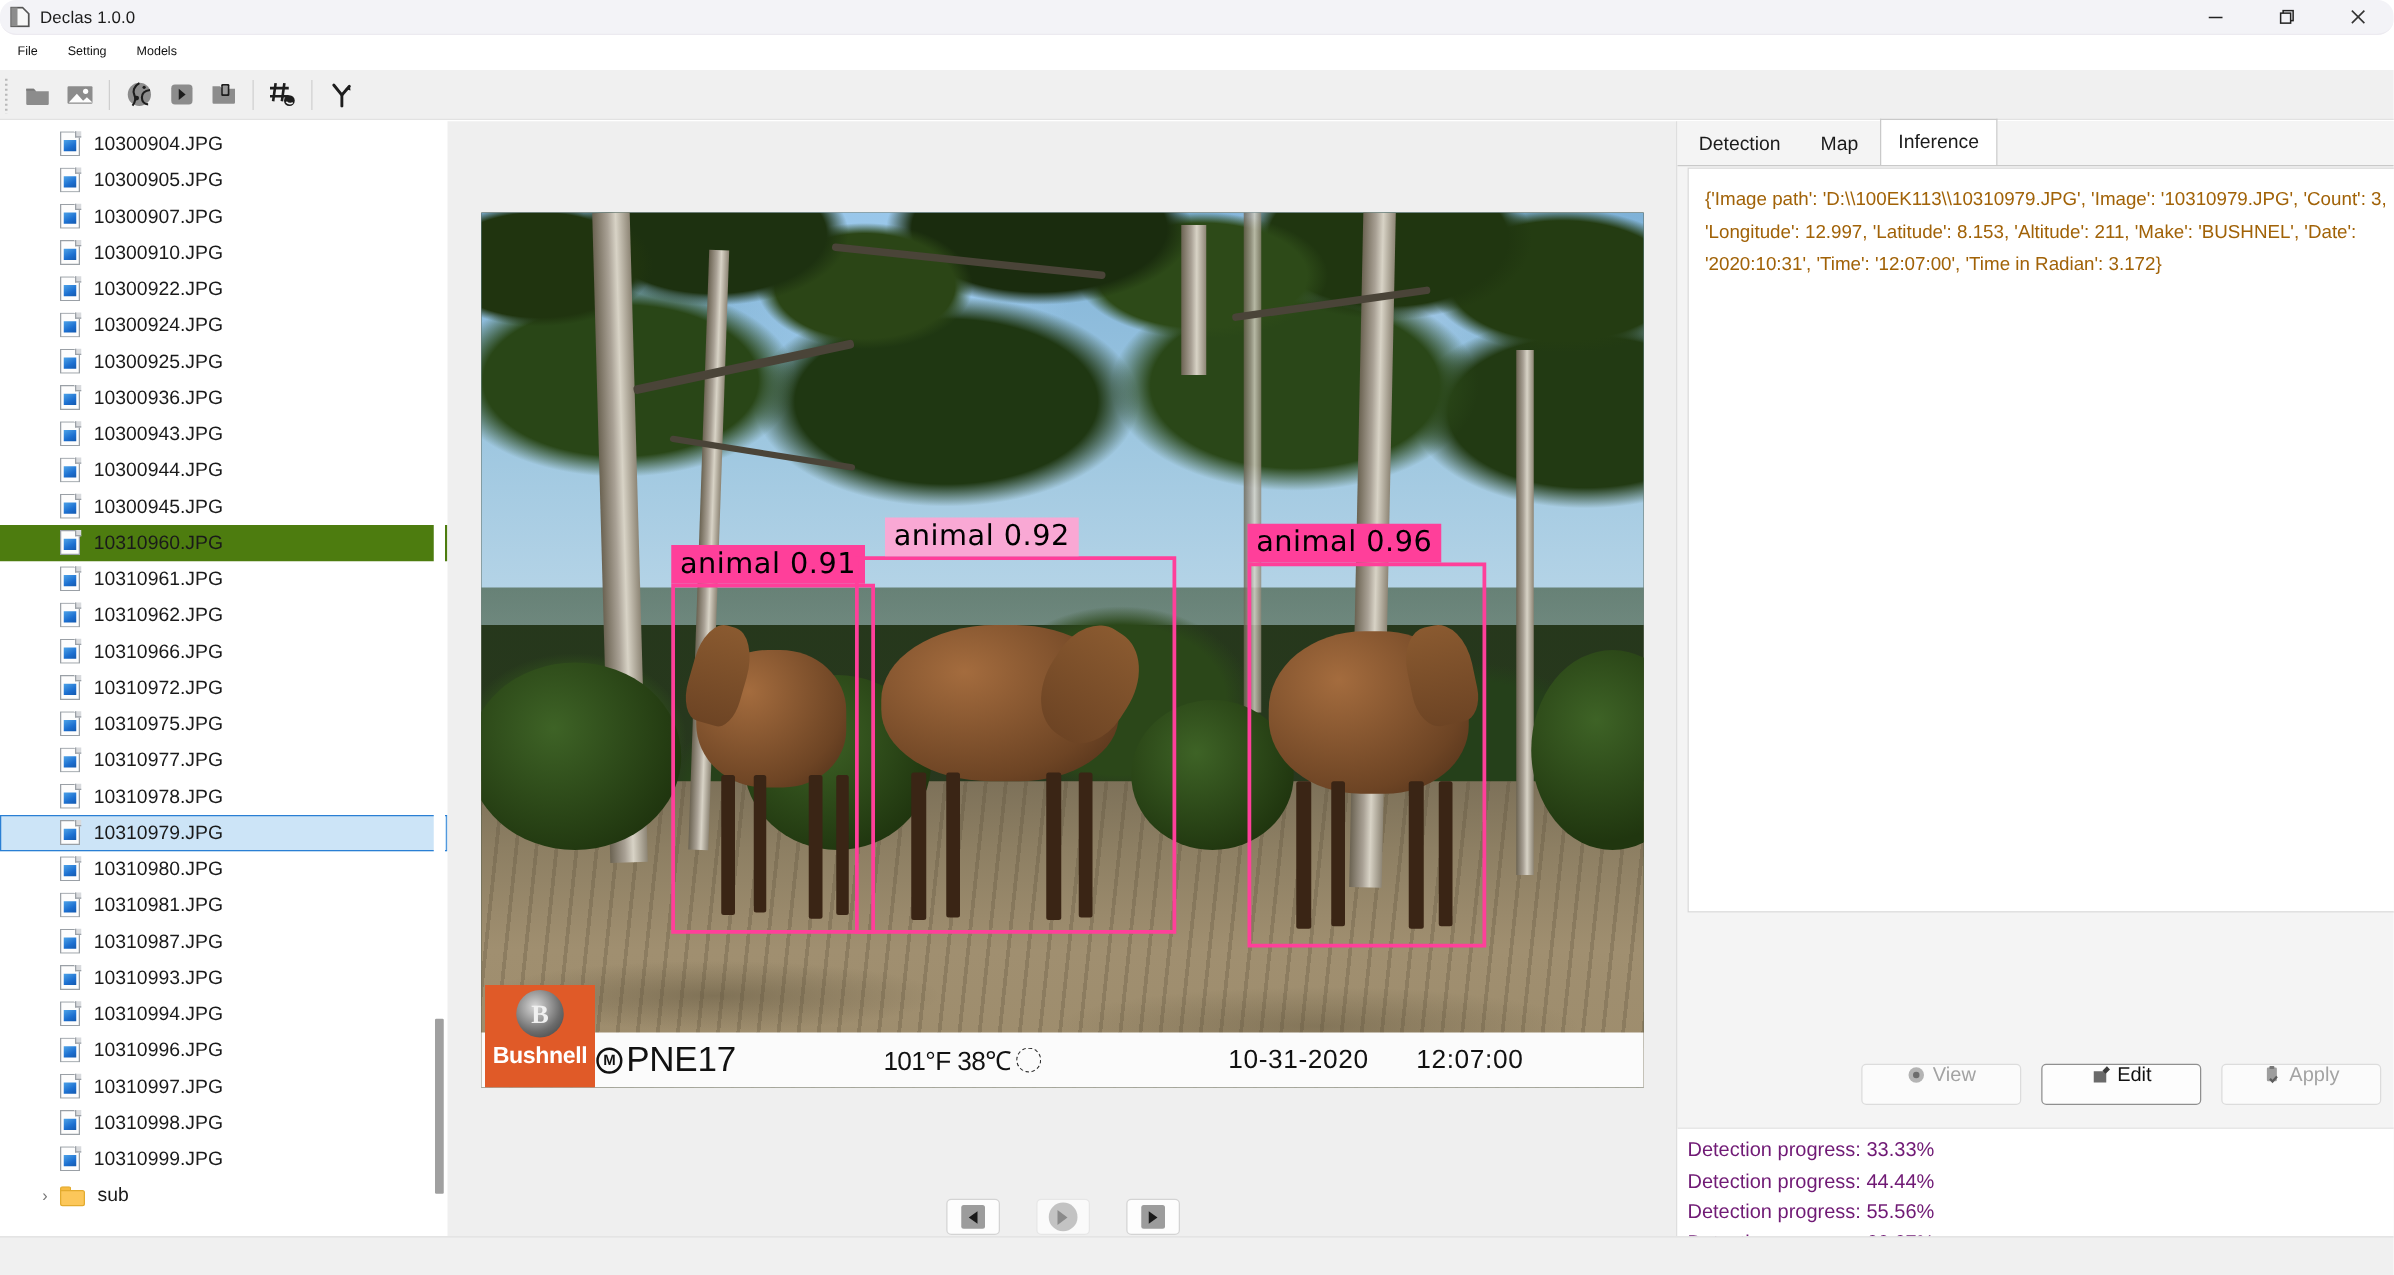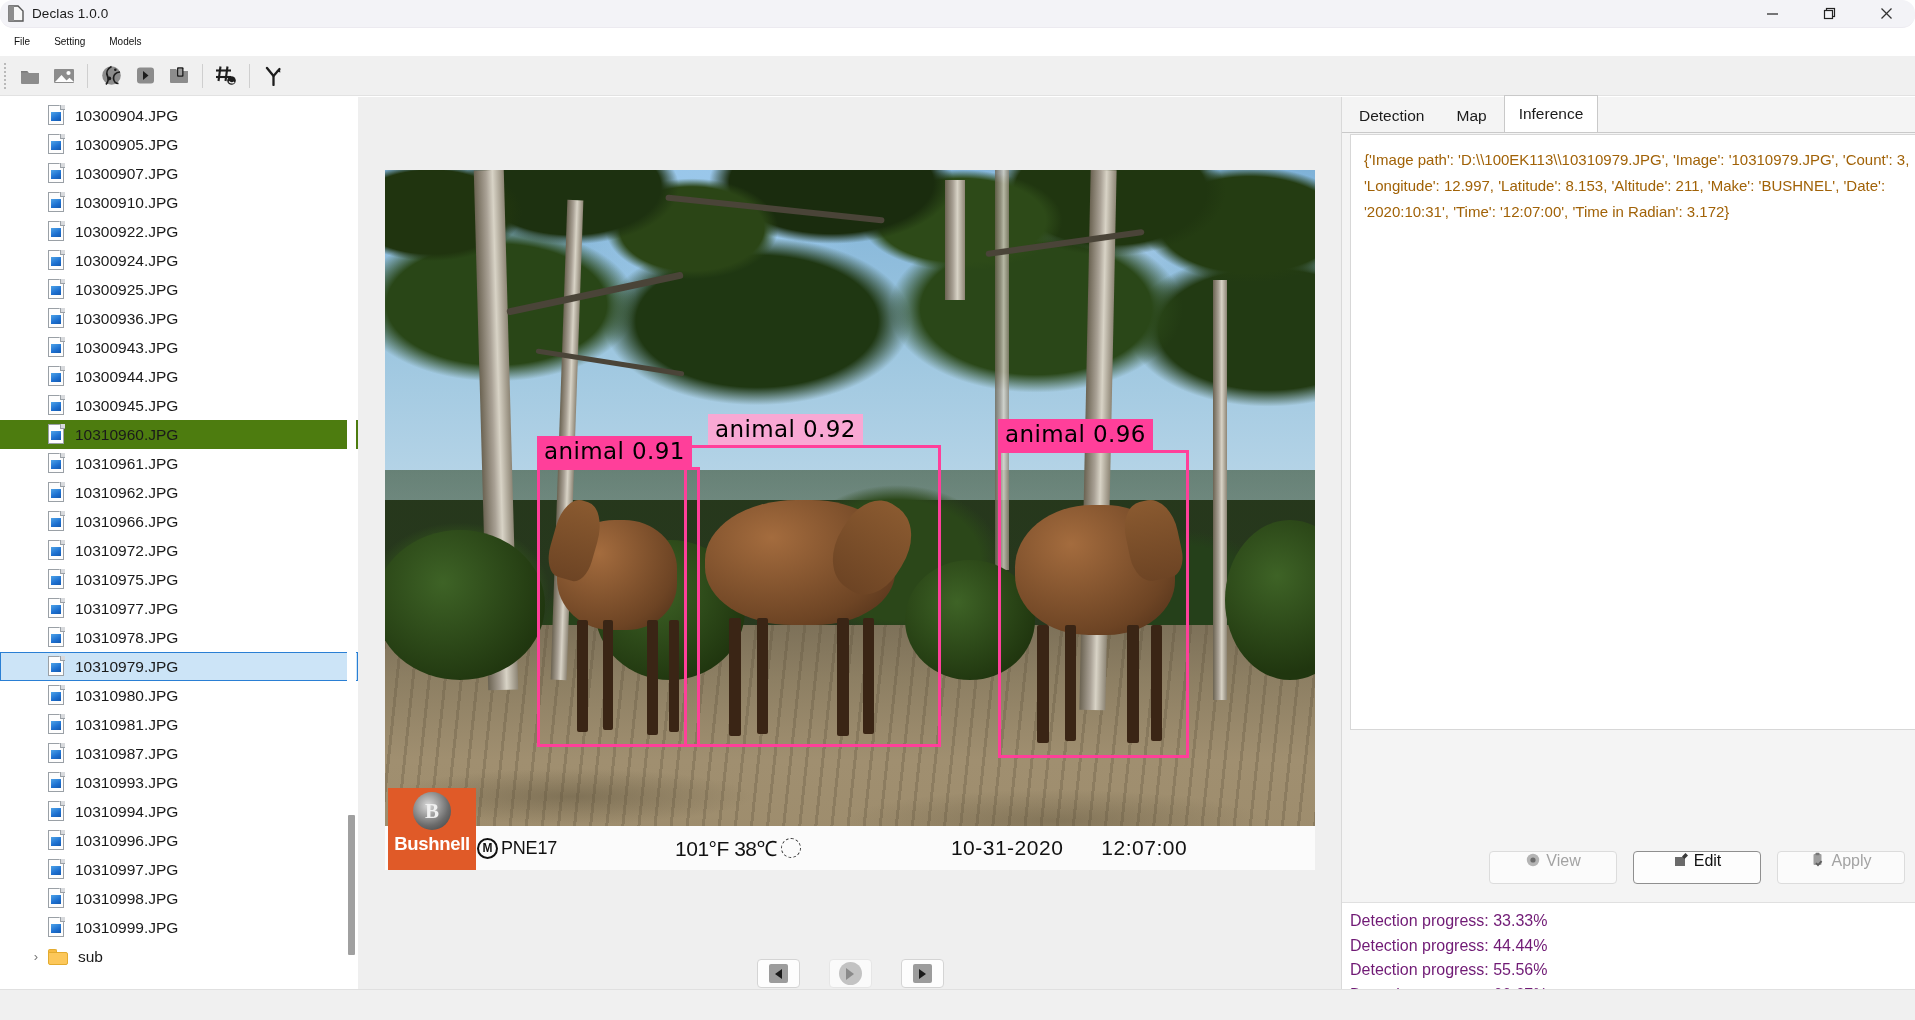--- a/index.html
+++ b/index.html
@@ -240,21 +240,21 @@
   }
   .brandtext {
     color: #fff; font-size: 18.5px; font-weight: bold; letter-spacing: -.3px;
     margin-top: 3px; font-family: "Liberation Sans", sans-serif;
   }
   .trap-mo {
     width: 21px; height: 21px; border: 2px solid #111; border-radius: 50%;
     display: flex; align-items: center; justify-content: center;
     font-size: 12px; font-weight: bold; margin-left: 92px;
   }
-  .trap-id { font-size: 18px; margin-left: 3px; letter-spacing: -.2px; }
+  .trap-id { font-size: 28px; margin-left: 3px; letter-spacing: -.2px; }
   .trap-temp { font-size: 21px; margin-left: 118px; letter-spacing: -.5px; }
   .trap-moon {
     width: 20px; height: 20px; border: 1.5px dashed #333; border-radius: 50%;
     margin-left: 4px;
   }
   .trap-date { font-size: 21px; margin-left: 150px; letter-spacing: .5px; }
   .trap-time { font-size: 21px; margin-left: 38px; letter-spacing: .5px; }
 
   
   .navrow {

